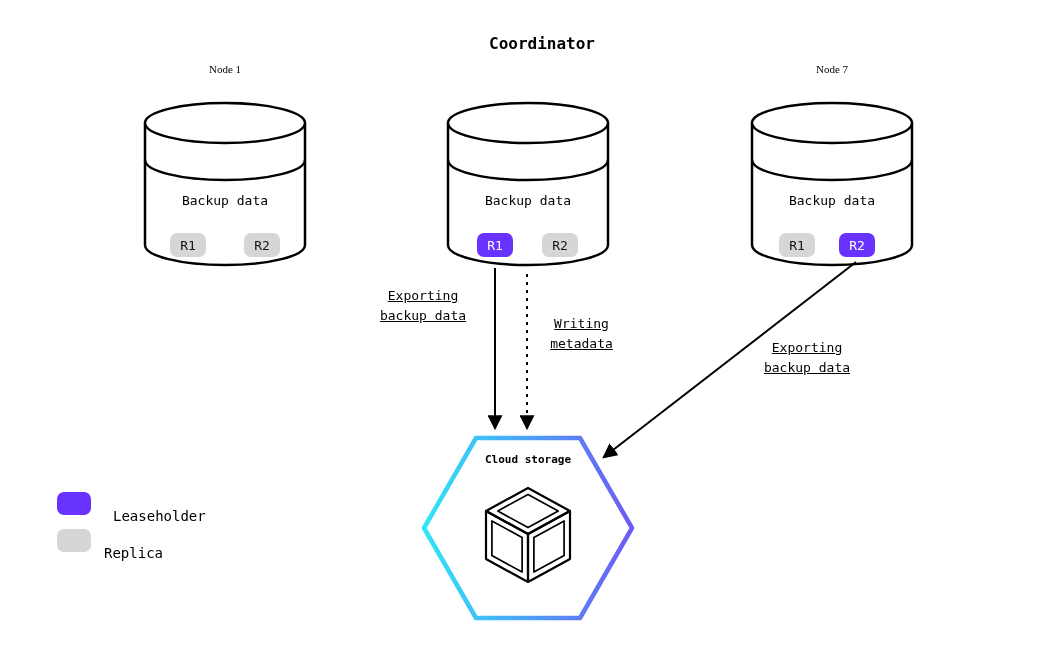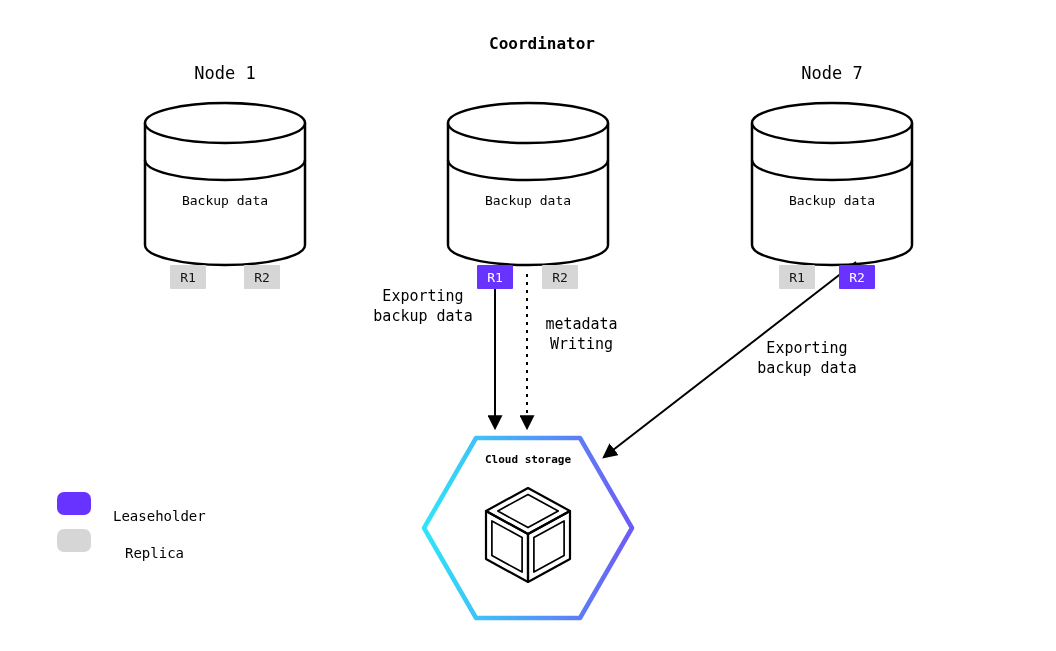--- a/index.html
+++ b/index.html
@@ -11,35 +11,34 @@
   .canvas {
     position: relative;
     width: 1056px;
     height: 651px;
     background: #ffffff;
     overflow: hidden;
   }
   .abs { position: absolute; }
   .center { text-align: center; }
   .title { font-weight: bold; font-size: 16px; padding-left: 28px; }
-  .node-label { font-size: 17px; }
+  .node-label { font-size: 11px; font-family: Liberation Serif, serif; }
   .backup-label { font-size: 13px; }
-  .flow-label { font-size: 15px; line-height: 20px; }
+  .flow-label { font-size: 13px; line-height: 20px; text-decoration: underline; }
   .legend-label { font-size: 14px; line-height: 22px; margin-top: 12px; }
   .cloud-label { font-size: 11px; font-weight: bold; text-align: center; }
   .badge {
     position: absolute;
     width: 36px;
     height: 24px;
-    border-radius: 1px;
+    border-radius: 7px;
     display: flex;
     align-items: center;
     justify-content: center;
     font-size: 13px;
-    margin-top: 32px;
   }
   .swatch {
     position: absolute;
     width: 34px;
     height: 23px;
     border-radius: 7px;
   }
   .leaseholder { background: var(--c-leaseholder, #6933ff); color: #ffffff; }
   .replica { background: var(--c-replica, #d6d6d6); color: #151515; }
   svg.layer { position: absolute; left: 0; top: 0; }
@@ -110,28 +109,28 @@
   <div class="badge leaseholder" style="left:477px;top:233px">R1</div>
   <div class="badge replica" style="left:542px;top:233px">R2</div>
   <div class="badge replica" style="left:779px;top:233px">R1</div>
   <div class="badge leaseholder" style="left:839px;top:233px">R2</div>
 
   <div class="abs flow-label center" style="left:348px;top:286px;width:150px">
     <div>Exporting</div>
     <div>backup data</div>
   </div>
   <div class="abs flow-label center" style="left:509px;top:314px;width:145px">
+    <div>Writing</div>
     <div>metadata</div>
-    <div>Writing</div>
   </div>
   <div class="abs flow-label center" style="left:732px;top:338px;width:150px">
     <div>Exporting</div>
     <div>backup data</div>
   </div>
 
   <div class="abs cloud-label center" style="left:448px;top:453px;width:160px">Cloud storage</div>
 
   <div class="swatch leaseholder" style="left:57px;top:492px"></div>
   <div class="abs legend-label" style="left:113px;top:493px">Leaseholder</div>
   <div class="swatch replica" style="left:57px;top:529px"></div>
-  <div class="abs legend-label" style="left:125px;top:530px">Replica</div>
+  <div class="abs legend-label" style="left:104px;top:530px">Replica</div>
 
 </div>
 
 </body></html>

